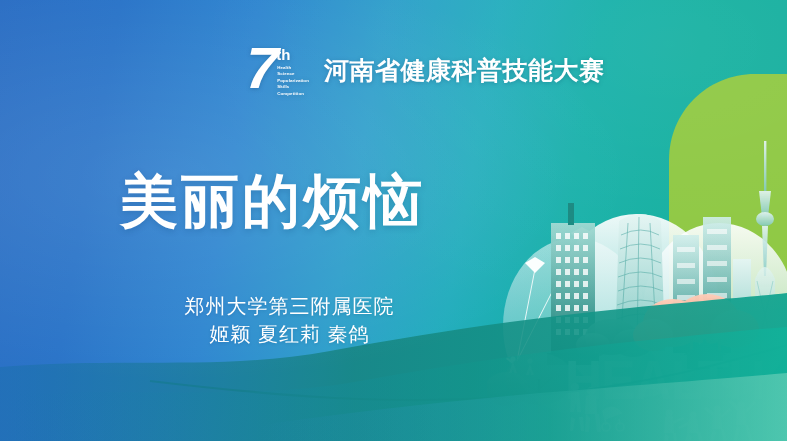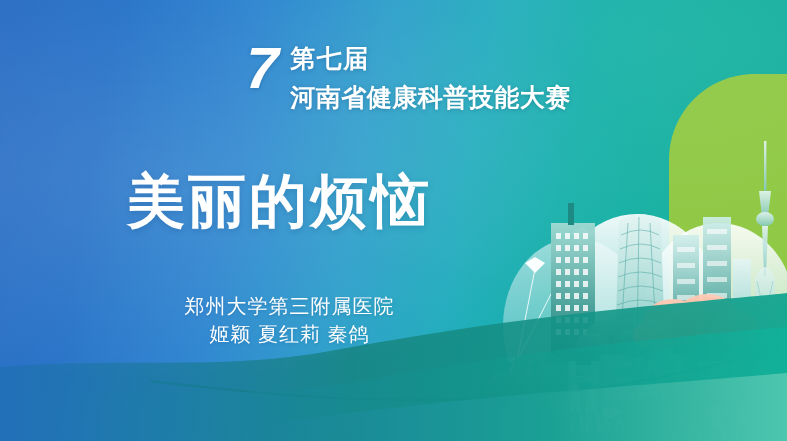--- a/index.html
+++ b/index.html
@@ -68,21 +68,21 @@
     font-size:25px; font-weight:bold; color:#fff; line-height:1.08;
     letter-spacing:1.5px;
   }
   .cn-head .l2{
     font-size:25px; font-weight:bold; color:#fff; line-height:1.08;
     letter-spacing:.5px; margin-top:12px;
   }
 
   
   .main-title{
-    position:absolute; left:15px; top:168px; width:761px; text-align:center;
+    position:absolute; left:8px; top:168px; width:761px; text-align:center;
     pointer-events:none;
   }
   .main-title span{
     display:inline-block;
     font-size:58px; font-weight:bold; color:#fff;
     letter-spacing:3px; line-height:1.15;
     margin-left:-232px;
     text-shadow:0 2px 6px rgba(10,60,110,.22);
   }
 
@@ -387,23 +387,32 @@
       <path d="M260 164 C 360 150 450 140 540 132 C 640 124 720 118 787 112
                L787 180 L260 180 Z" fill="url(#wv3)"></path>
     </svg>
   </div>
 
   <div class="vignette"></div>
 
   <div class="header">
     <div class="seven-wrap">
       <div class="seven">7</div>
+      <div style="display:flex; flex-direction:column;">
+        <div class="th">th</div>
+        <div class="engstack">
+          <span>Health</span>
+          <span>Science</span>
+          <span>Popularization</span>
+          <span>Skills</span>
+          <span>Competition</span>
+        </div>
+      </div>
     </div>
     <div class="cn-head">
-      <div class="l1">第七届</div>
       <div class="l2">河南省健康科普技能大赛</div>
     </div>
   </div>
 
   <div class="main-title">
     <span>美丽的烦恼</span>
   </div>
 
   <div class="sub">
     <div>郑州大学第三附属医院</div>

